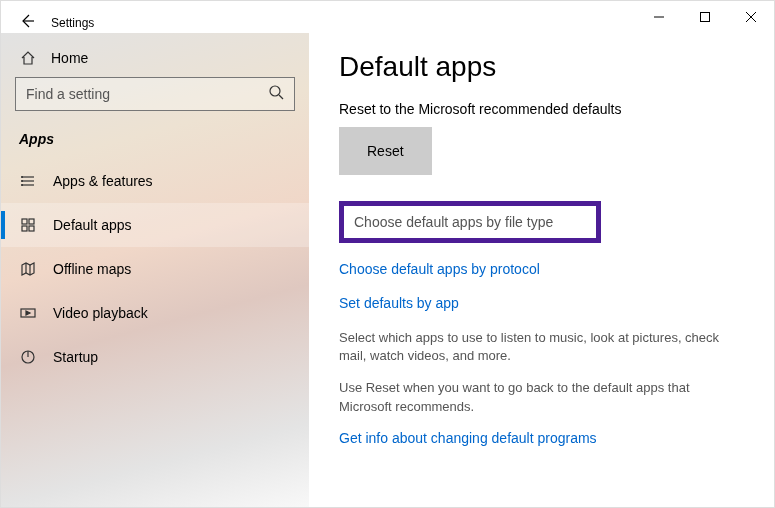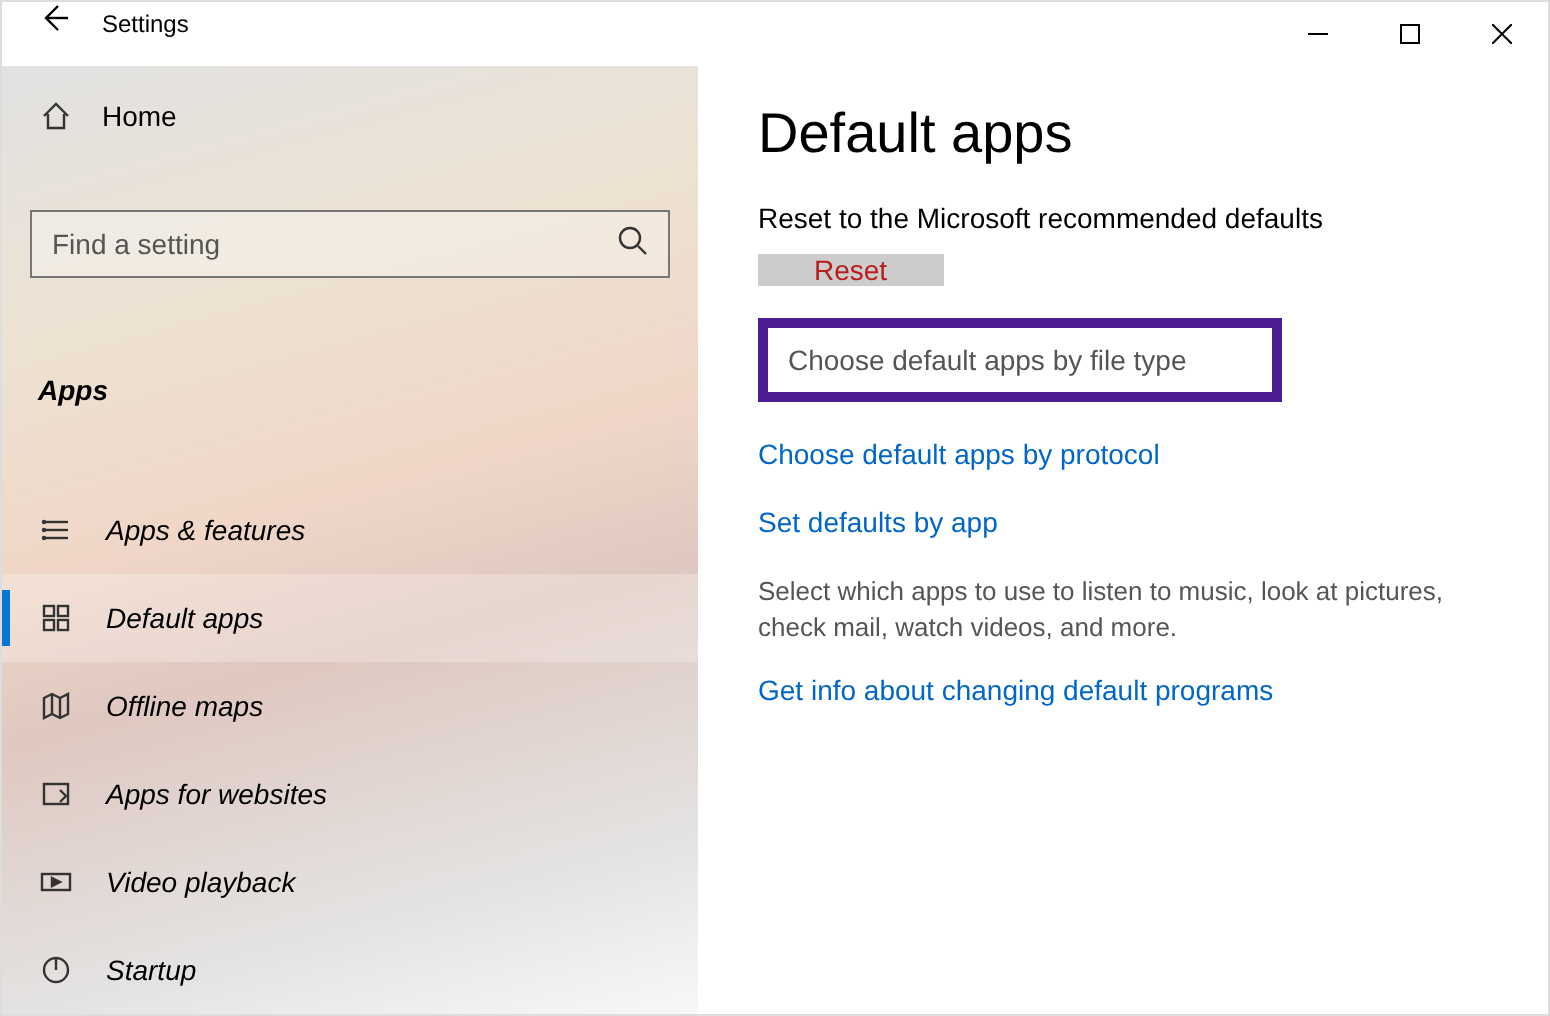--- a/index.html
+++ b/index.html
@@ -1,39 +1,39 @@
 <!DOCTYPE html>
 <html><head>
 <meta charset="utf-8">
 <style>
   * { box-sizing: border-box; margin: 0; padding: 0; font-family: "Segoe UI", -apple-system, sans-serif; }
   body { width: 775px; height: 508px; overflow: hidden; background: #fff; display: flex; flex-direction: column; border: 1px solid #ddd; }
-  .titlebar { height: 32px; display: flex; align-items: flex-start; }
+  .titlebar { height: 32px; display: flex; align-items: flex-end; }
   .titlebar-left { display: flex; align-items: center; gap: 16px; padding-left: 18px; }
   .titlebar-title { font-size: 12px; color: #000; }
   .titlebar-spacer { flex: 1; }
   .winbtn { width: 46px; height: 32px; display: flex; align-items: center; justify-content: center; font-size: 12px; color: #333; }
   .winbtn svg { display: block; }
   .body { flex: 1; display: flex; min-height: 0; }
-  .sidebar { width: 348px; background: linear-gradient(165deg, #e2e2e2 0%, #ede2d2 25%, #f0d7c8 45%, #dfc8c0 60%, #e4e4e4 85%, #f8f8f8 100%); display: flex; flex-direction: column; padding-top: 6px; justify-content: space-between; }
+  .sidebar { width: 308px; background: linear-gradient(165deg, #e2e2e2 0%, #ede2d2 25%, #f0d7c8 45%, #dfc8c0 60%, #e4e4e4 85%, #f8f8f8 100%); display: flex; flex-direction: column; padding-top: 6px; }
   .home-row { display: flex; align-items: center; gap: 14px; padding: 10px 0 10px 18px; font-size: 14px; color: #000; }
   .search-wrap { padding: 0 14px 14px 14px; }
   .search { display: flex; align-items: center; border: 1px solid #777; background: rgba(255,255,255,0.3); height: 34px; padding: 4px 10px; gap: 32px; }
   .search input { flex: 1; border: none; background: transparent; outline: none; font-size: 14px; color: #555; }
   .search input::placeholder { color: #555; }
   .section-label { font-weight: 700; font-size: 14px; padding: 6px 18px 12px 18px; color: #000; font-style: italic; }
-  .nav { display: flex; flex-direction: column; font-style: italic; }
+  .nav { display: flex; flex-direction: column; }
   .nav-item { display: flex; align-items: center; gap: 16px; padding: 0 18px; height: 44px; font-size: 14px; color: #000; position: relative; }
   .nav-item.selected::before { content: ""; position: absolute; left: 0; top: 8px; bottom: 8px; width: 4px; background: #0078d4; }
   .nav-item.selected { background: rgba(255,255,255,0.25); }
   .nav-icon { width: 18px; height: 18px; display: flex; align-items: center; justify-content: center; }
   .content { flex: 1; padding: 18px 30px 0 30px; overflow: hidden; }
   .h1 { font-size: 28px; font-weight: 400; color: #000; margin-bottom: 18px; }
   .subtext { font-size: 14px; color: #000; margin-bottom: 10px; }
-  .reset-btn { display: inline-block; background: #ccc; border: none; padding: 0 28px; font-size: 14px; color: #b91c1c; margin-bottom: 16px; }
+  .reset-btn { display: inline-block; background: #ccc; border: none; padding: 16px 28px; font-size: 14px; color: #000000; margin-bottom: 26px; }
   .link { font-size: 14px; color: #0066cc; margin-bottom: 18px; display: block; }
   .link.boxed { border: 5px solid #4c1d95; color: #555; padding: 8px 10px; margin-bottom: 18px; width: 262px; }
   .h2 { font-size: 20px; font-weight: 500; color: #000; margin-top: 10px; margin-bottom: 10px; }
   .para { font-size: 13px; color: #555; line-height: 1.4; margin-bottom: 14px; }
   .icon-svg { stroke: #333; fill: none; stroke-width: 1.2; }
 </style>
 </head>
 <body>
 
 <div class="titlebar">
@@ -114,29 +114,20 @@
               <path d="M2 4 L6 2 L10 4 L14 2 V12 L10 14 L6 12 L2 14 Z"></path>
               <line x1="6" y1="2" x2="6" y2="12"></line>
               <line x1="10" y1="4" x2="10" y2="14"></line>
             </svg>
           </span>
         <span>Offline maps</span>
       </div>
       <div class="nav-item">
         <span class="nav-icon">
             <svg class="icon-svg" width="16" height="16" viewBox="0 0 16 16">
-              <rect x="2" y="3" width="12" height="10"></rect>
-              <polyline points="10,6 13,9 10,12"></polyline>
-            </svg>
-          </span>
-        <span>Apps for websites</span>
-      </div>
-      <div class="nav-item">
-        <span class="nav-icon">
-            <svg class="icon-svg" width="16" height="16" viewBox="0 0 16 16">
               <rect x="1" y="4" width="14" height="8"></rect>
               <polygon points="6,6 10,8 6,10" fill="#333"></polygon>
             </svg>
           </span>
         <span>Video playback</span>
       </div>
       <div class="nav-item">
         <span class="nav-icon">
             <svg class="icon-svg" width="16" height="16" viewBox="0 0 16 16">
               <circle cx="8" cy="8" r="6"></circle>
@@ -149,15 +140,16 @@
   </div>
 
   <div class="content">
     <div class="h1">Default apps</div>
     <div class="subtext">Reset to the Microsoft recommended defaults</div>
     <button class="reset-btn">Reset</button>
     <a class="link boxed">Choose default apps by file type</a>
     <a class="link">Choose default apps by protocol</a>
     <a class="link">Set defaults by app</a>
     <div class="para">Select which apps to use to listen to music, look at pictures, check mail, watch videos, and more.</div>
+    <div class="para">Use Reset when you want to go back to the default apps that Microsoft recommends.</div>
     <a class="link" style="margin-bottom:0">Get info about changing default programs</a>
   </div>
 </div>
 
 </body></html>

